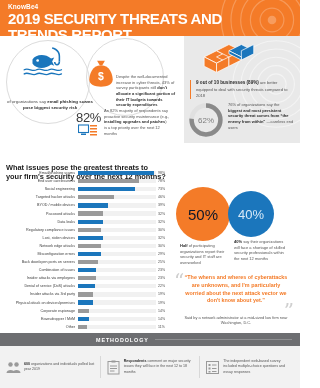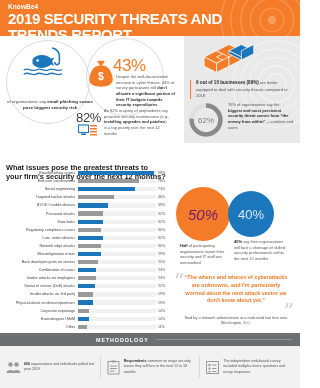--- a/index.html
+++ b/index.html
@@ -246,23 +246,22 @@
   .circle50 {
     position: absolute;
     left: 176px; top: 44px;
     width: 54px; height: 54px;
     border-radius: 50%;
     background: #f47b28;
     display: flex;
     align-items: center;
     justify-content: center;
     font-size: 15px;
-    color: #701a75;
+    color: #0f172a;
     font-weight: 300;
-    font-style: italic;
   }
   .circle40 {
     position: absolute;
     left: 228px; top: 48px;
     width: 46px; height: 46px;
     border-radius: 50%;
     background: #1b76bc;
     display: flex;
     align-items: center;
     justify-content: center;
@@ -403,21 +402,20 @@
       <path d="M4 54 C12 49 20 59 28 54 C36 49 44 59 52 54 C60 49 68 59 76 54"></path>
     </g>
   </svg>
   <div class="cap96"><span>of organizations say </span><b>email phishing scams pose biggest security risk</b></div>
 
   <svg class="moneybag" viewBox="0 0 40 46">
     <path d="M14 4 L26 4 L22 11 L18 11 Z" fill="#f47b28"></path>
     <path d="M20 11 C34 11 38 26 38 33 C38 41 30 44 20 44 C10 44 2 41 2 33 C2 26 6 11 20 11 Z" fill="#f47b28"></path>
     <text x="20" y="34" font-size="16" font-weight="bold" fill="#ffffff" text-anchor="middle" font-family="Liberation Sans">$</text>
   </svg>
-  <div class="stat43">43%</div>
   <div class="cap43"><span>Despite the well-documented increase in cyber threats, 43% of survey participants still </span><b>don't allocate a significant portion of their IT budgets towards security expenditures</b></div>
 
   <div class="stat82">82%</div>
   <svg class="patch-icon" viewBox="0 0 40 28">
     <rect x="1" y="2" width="20" height="15" fill="none" stroke="#1b76bc" stroke-width="2.2"></rect>
     <rect x="6" y="19" width="10" height="3" fill="#1b76bc"></rect>
     <g fill="#f47b28">
         <rect x="24" y="2" width="14" height="3"></rect>
         <rect x="24" y="8" width="14" height="3"></rect>
         <rect x="24" y="14" width="14" height="3"></rect>

